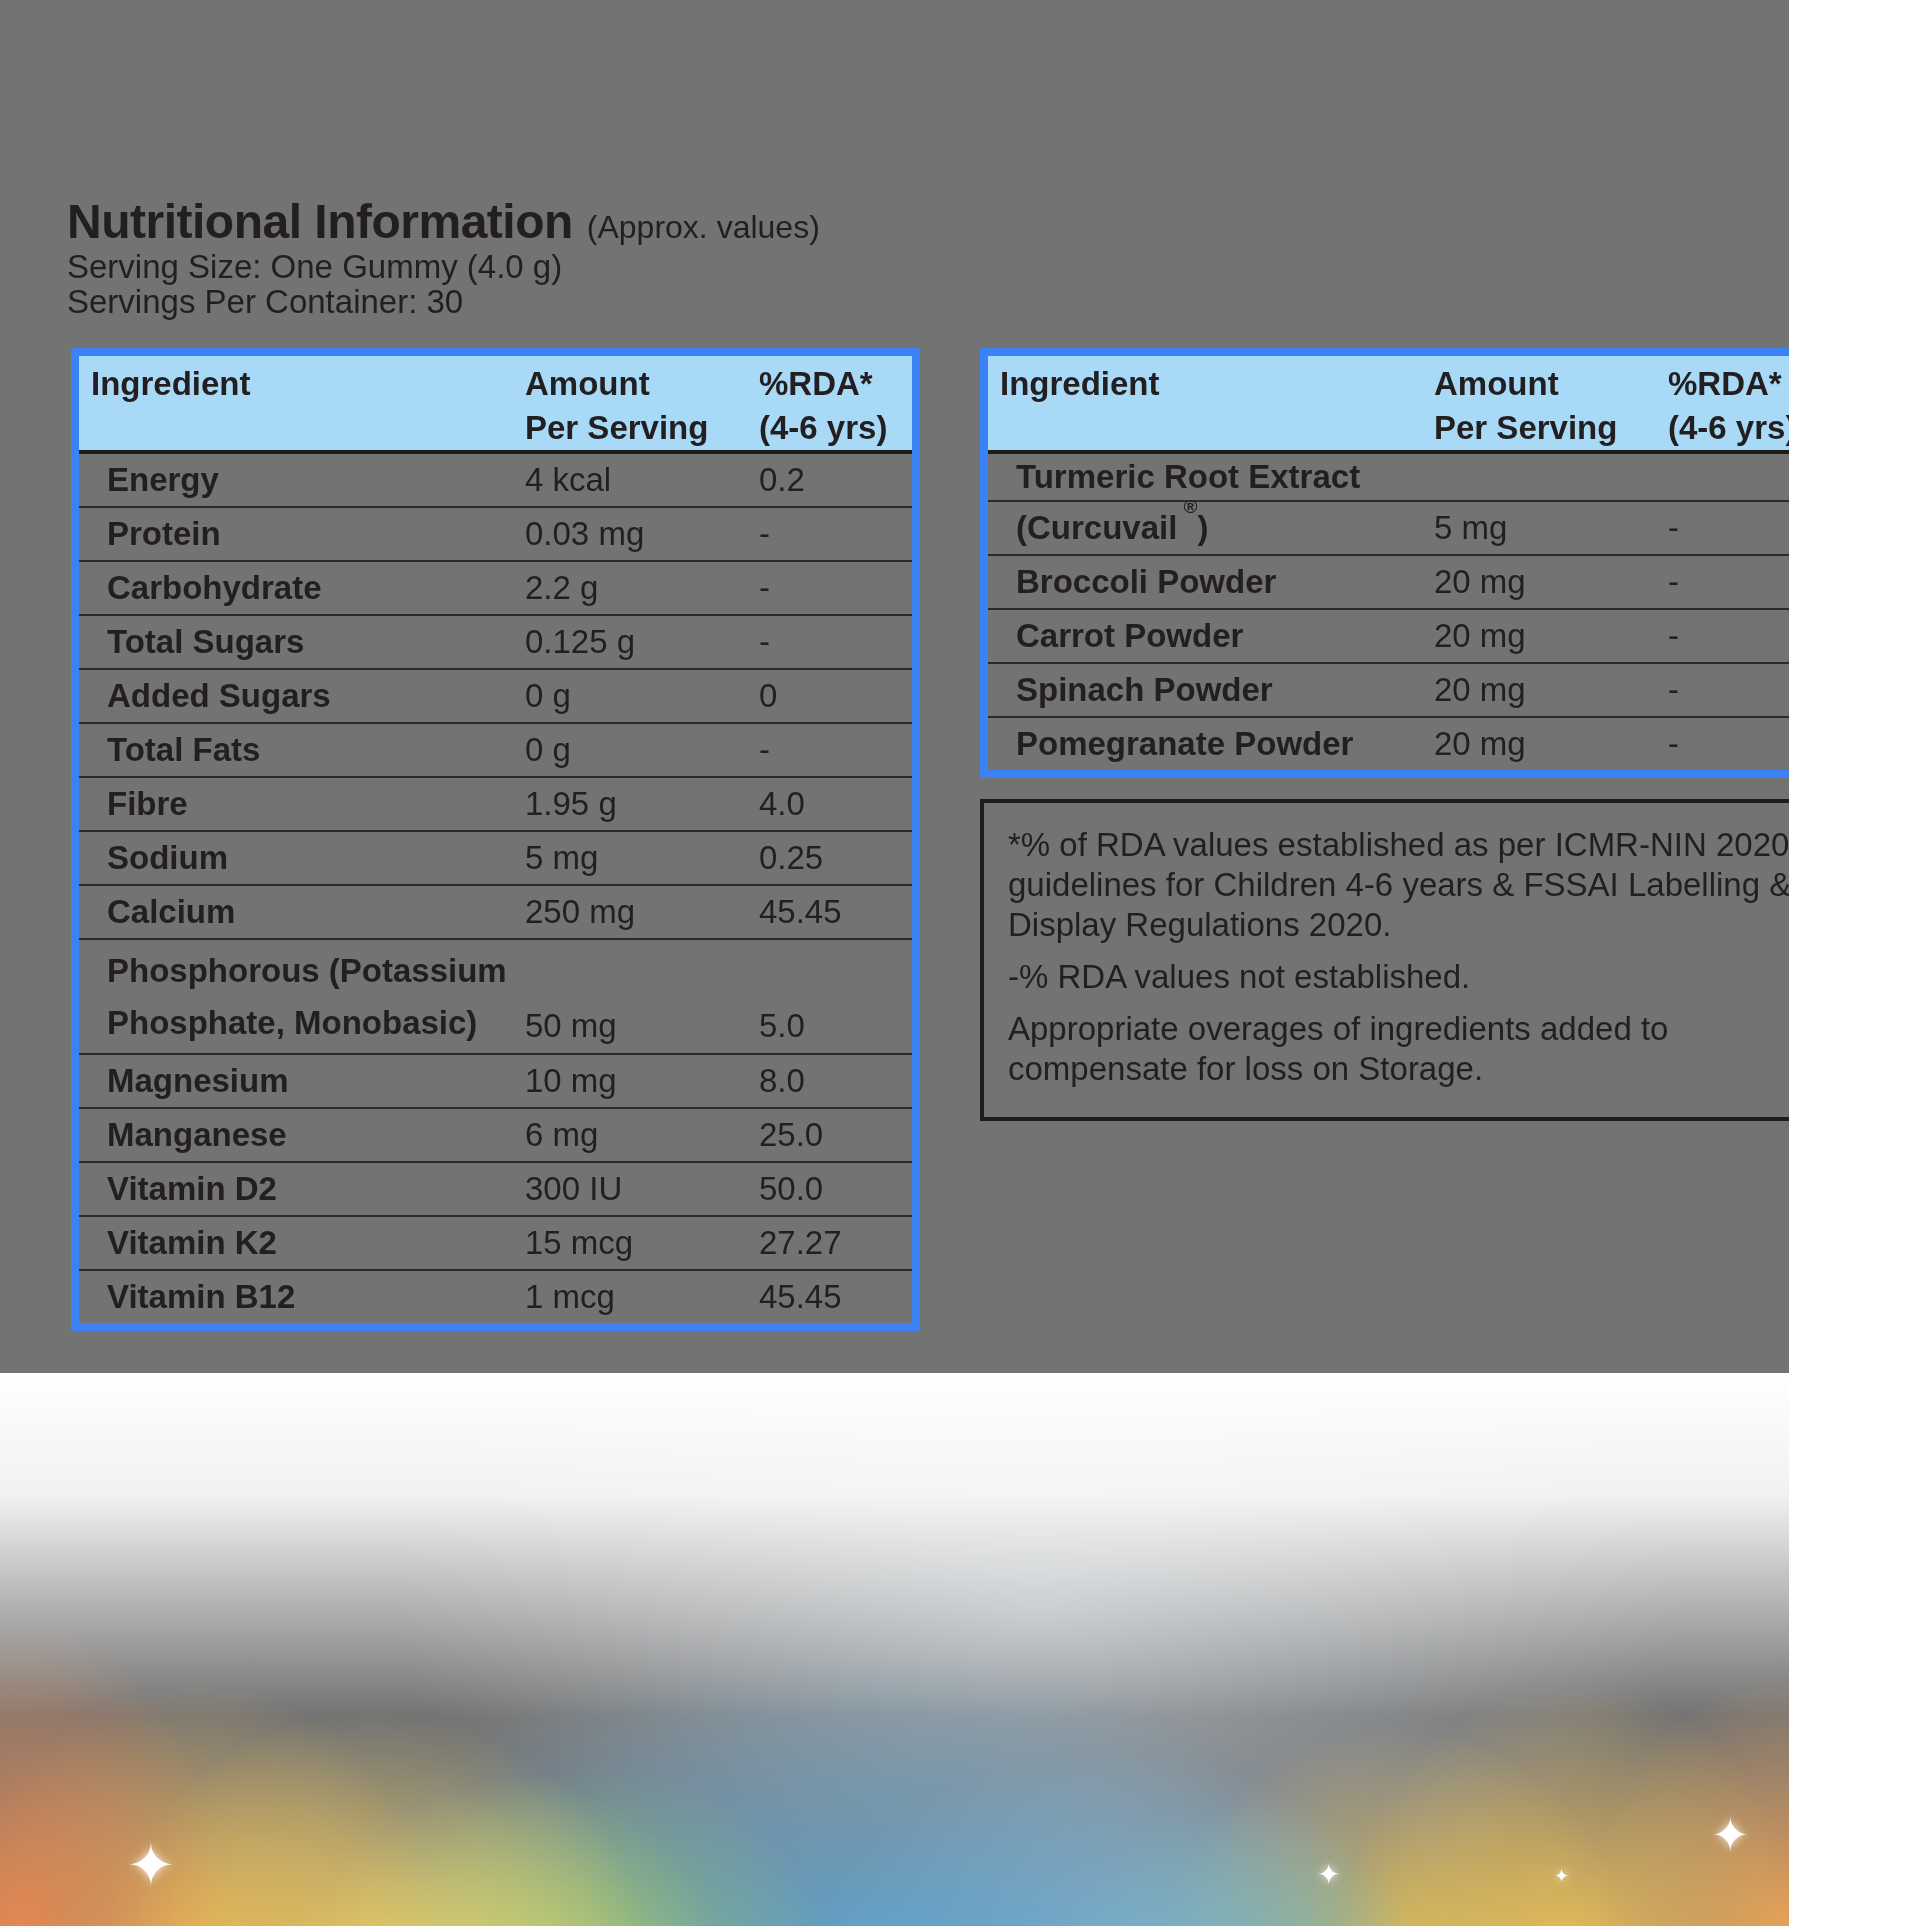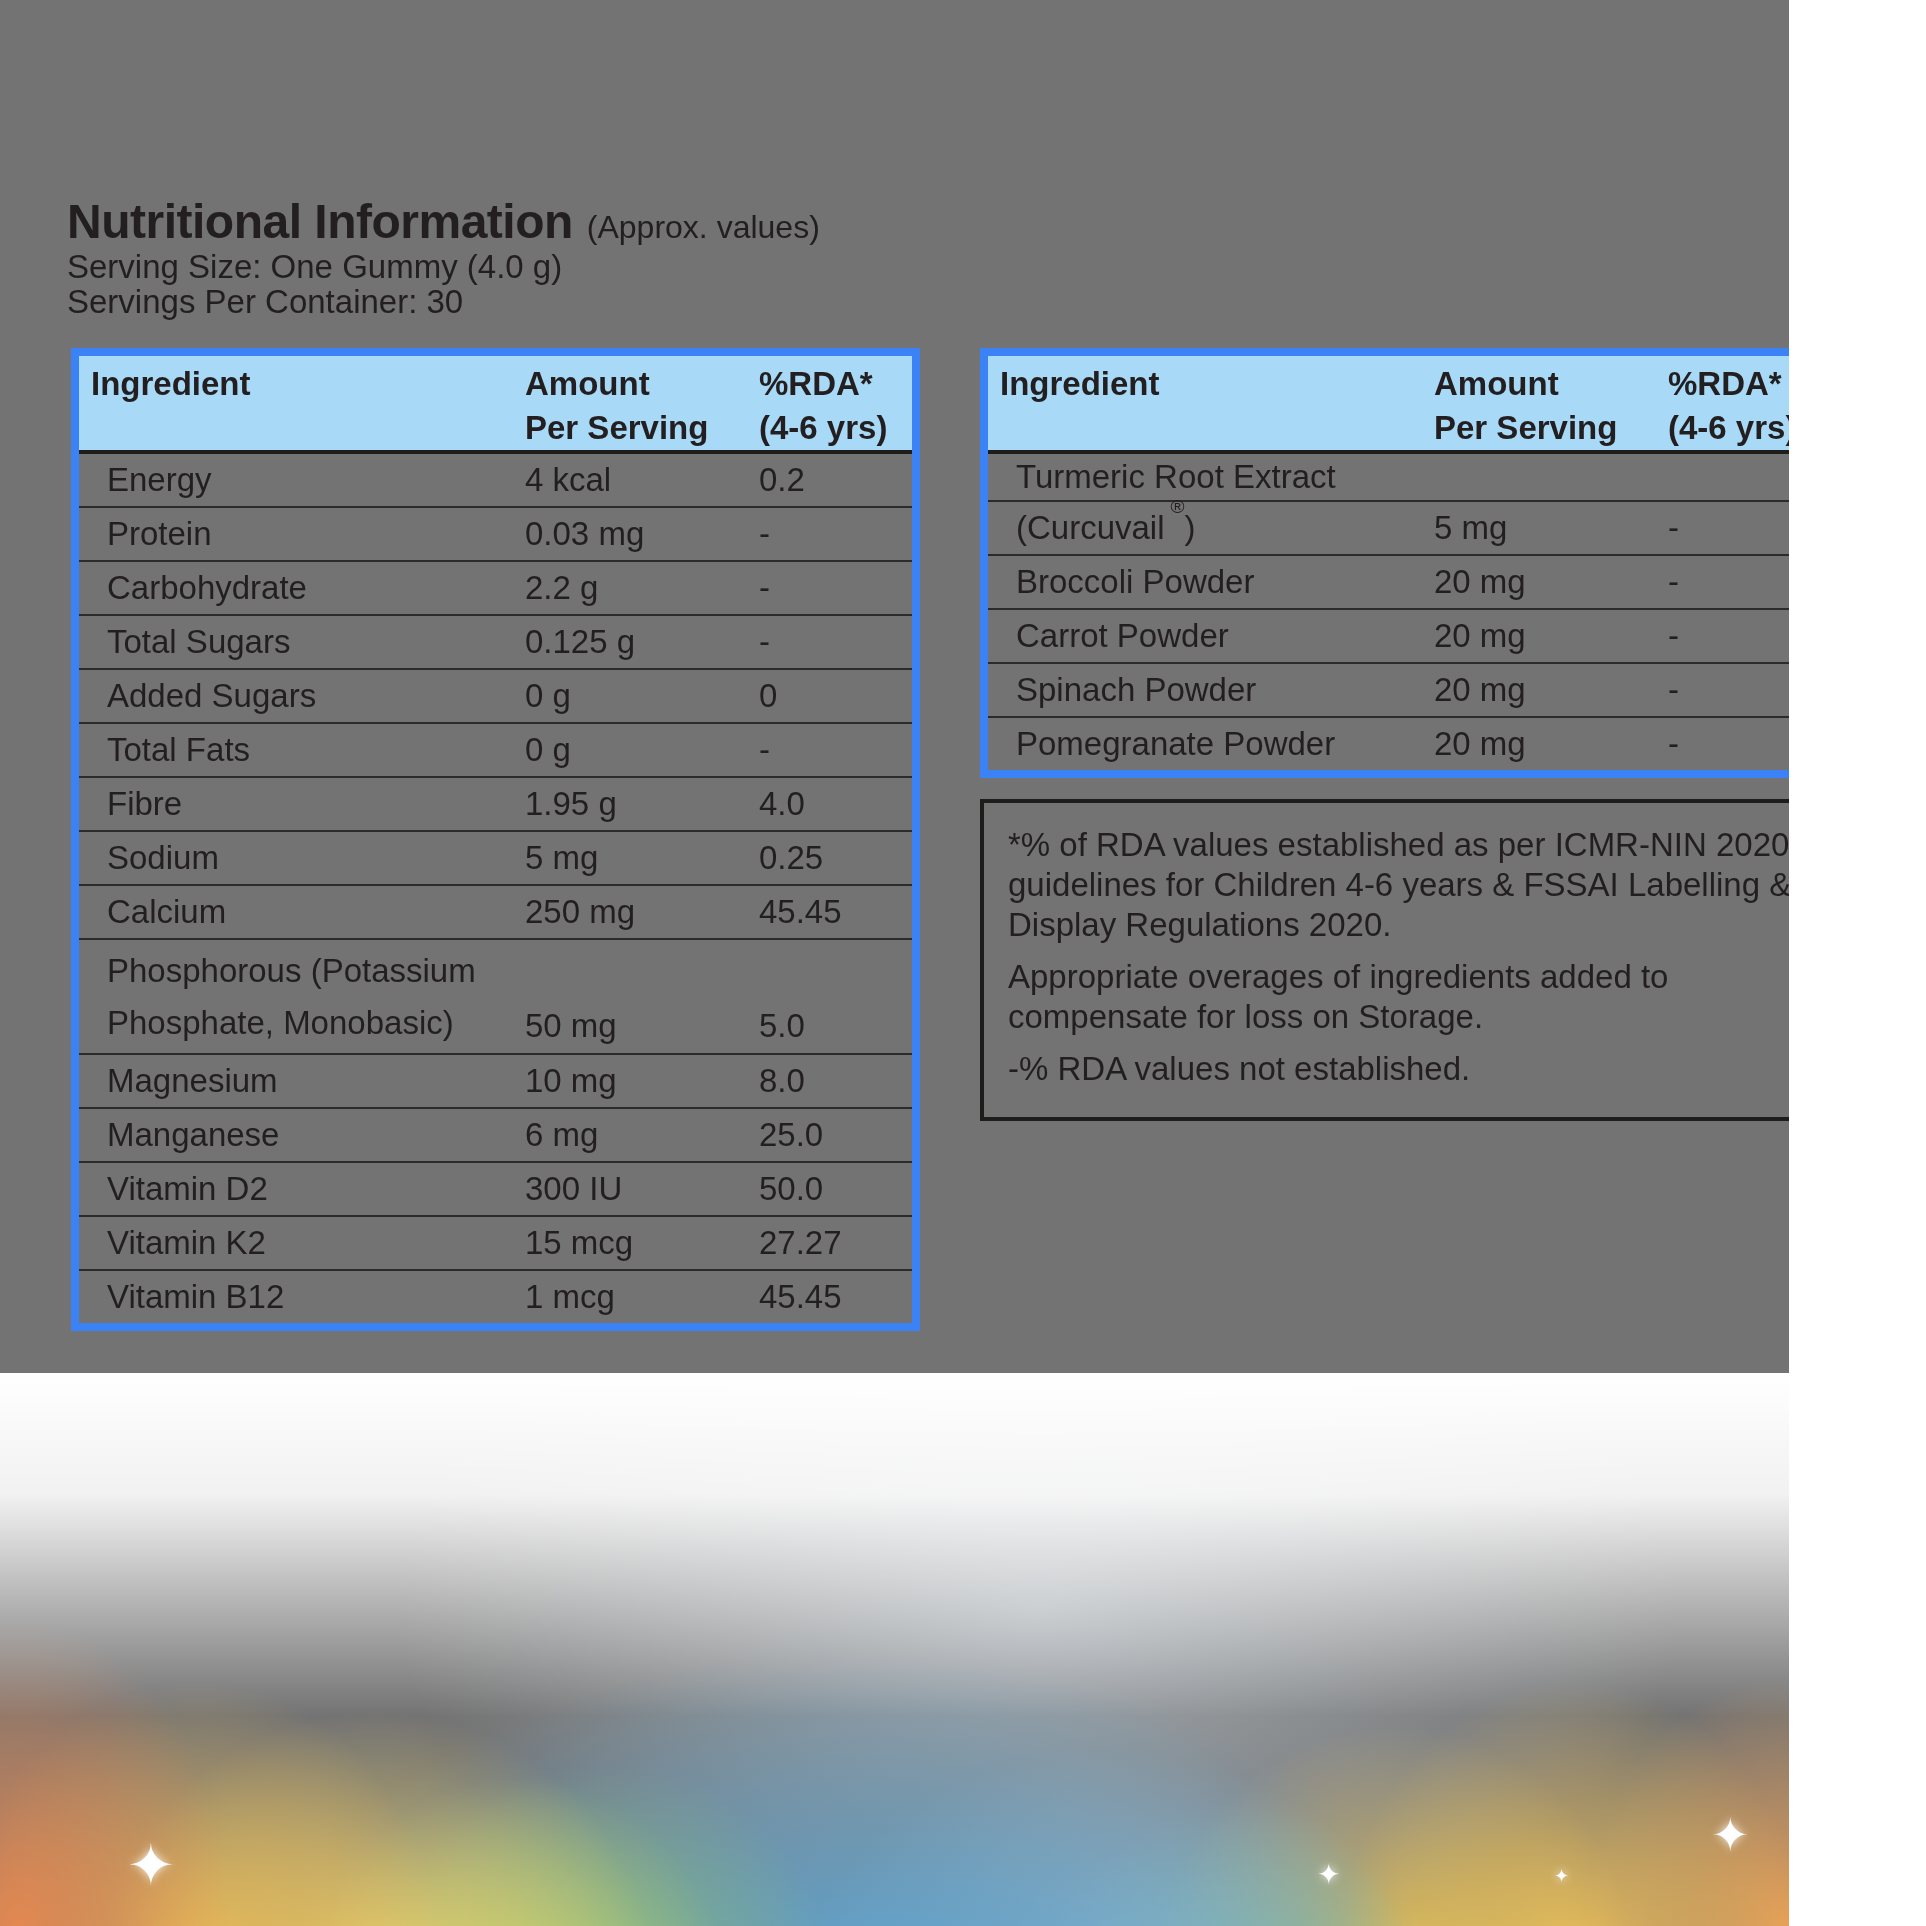--- a/index.html
+++ b/index.html
@@ -49,21 +49,21 @@
   th .hline { display: block; }
 
   td {
     font-size: 33px;
     height: 52px;
     vertical-align: middle;
     padding: 0;
     border-top: 2px solid #2b2b2b;
   }
   tbody tr:first-child td { border-top: none; }
-  td.c-ing { padding-left: 28px; }
+  td.c-ing { padding-left: 28px; font-weight: bold; }
 
   tr.row-tall td { height: 105px; }
   tr.row-tall td.c-ing span { display: block; line-height: 52px; }
   tr.row-tall td.c-amt, tr.row-tall td.c-rda { vertical-align: bottom; padding-bottom: 8px; }
   tr.row-short td { height: 46px; }
 
   sup.reg-mark { font-size: 19px; position: relative; top: -14px; margin-left: 6px; }
 
   
   .notes-box {
@@ -275,22 +275,22 @@
       <tr>
         <td class="c-ing">Pomegranate Powder</td>
         <td class="c-amt">20 mg</td>
         <td class="c-rda">-</td>
       </tr>
     </tbody>
   </table>
 
   <div class="notes-box">
     <p>*% of RDA values established as per ICMR-NIN 2020 guidelines for Children 4-6 years &amp; FSSAI Labelling &amp; Display Regulations 2020.</p>
+    <p>-% RDA values not established.</p>
     <p>Appropriate overages of ingredients added to compensate for loss on Storage.</p>
-    <p>-% RDA values not established.</p>
   </div>
 
   <div class="watercolor"></div>
   <span class="sparkle sp1">✦</span>
   <span class="sparkle sp2">✦</span>
   <span class="sparkle sp3">✦</span>
   <span class="sparkle sp4">✦</span>
 
 </div>
 

